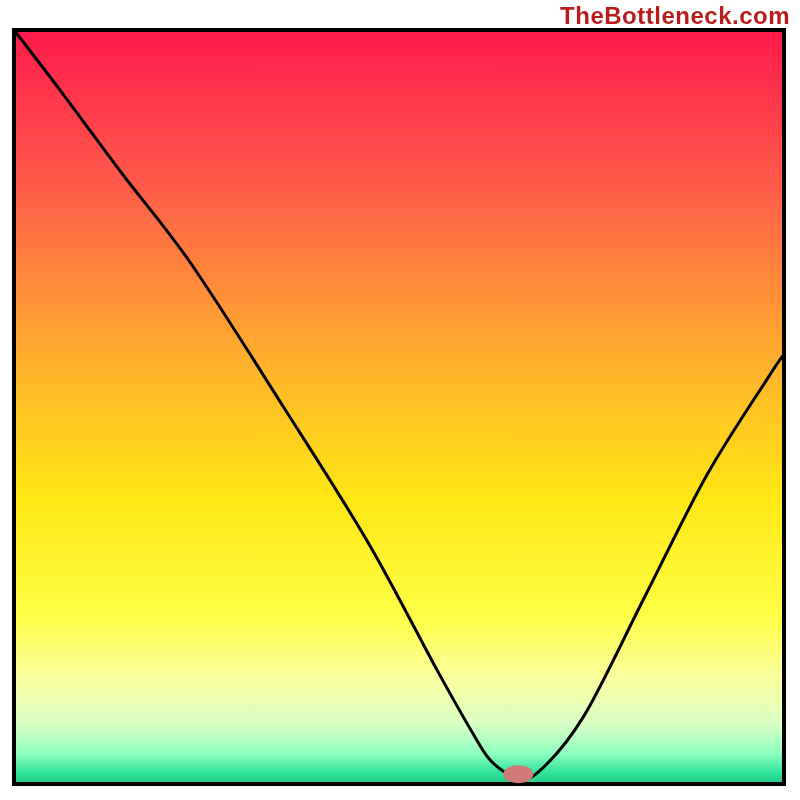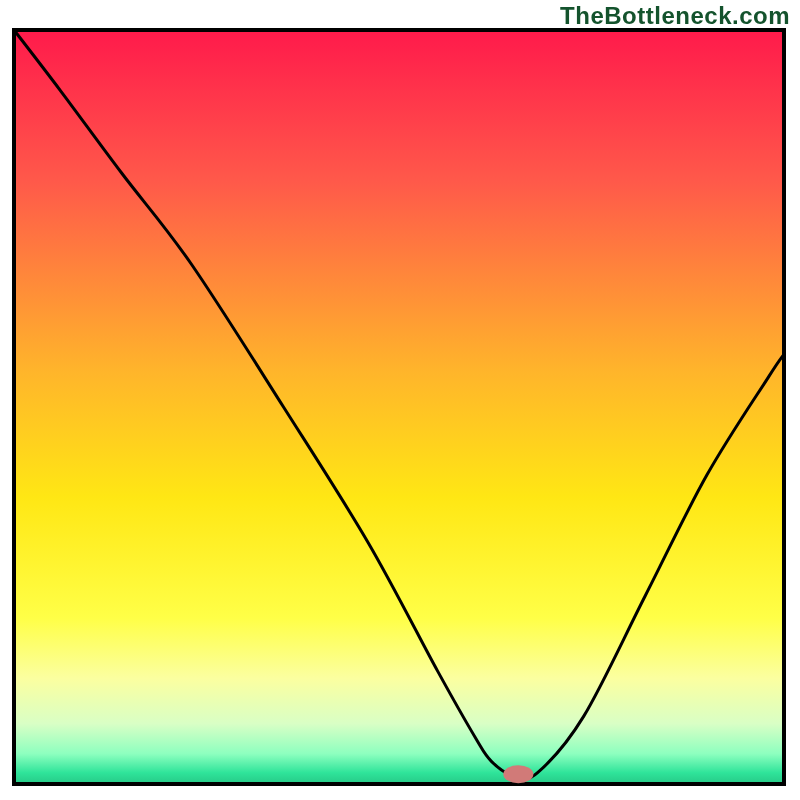--- a/index.html
+++ b/index.html
@@ -14,21 +14,21 @@
     position: relative;
     width: 800px;
     height: 800px;
   }
   .watermark {
     position: absolute;
     top: 2px;
     right: 10px;
     font-size: 24px;
     font-weight: 600;
-    color: #14532d;
+    color: #b91c1c;
     letter-spacing: 0.5px;
     z-index: 50;
   }
   svg.plot {
     position: absolute;
     left: 0;
     top: 0;
   }
 </style>
 </head>

